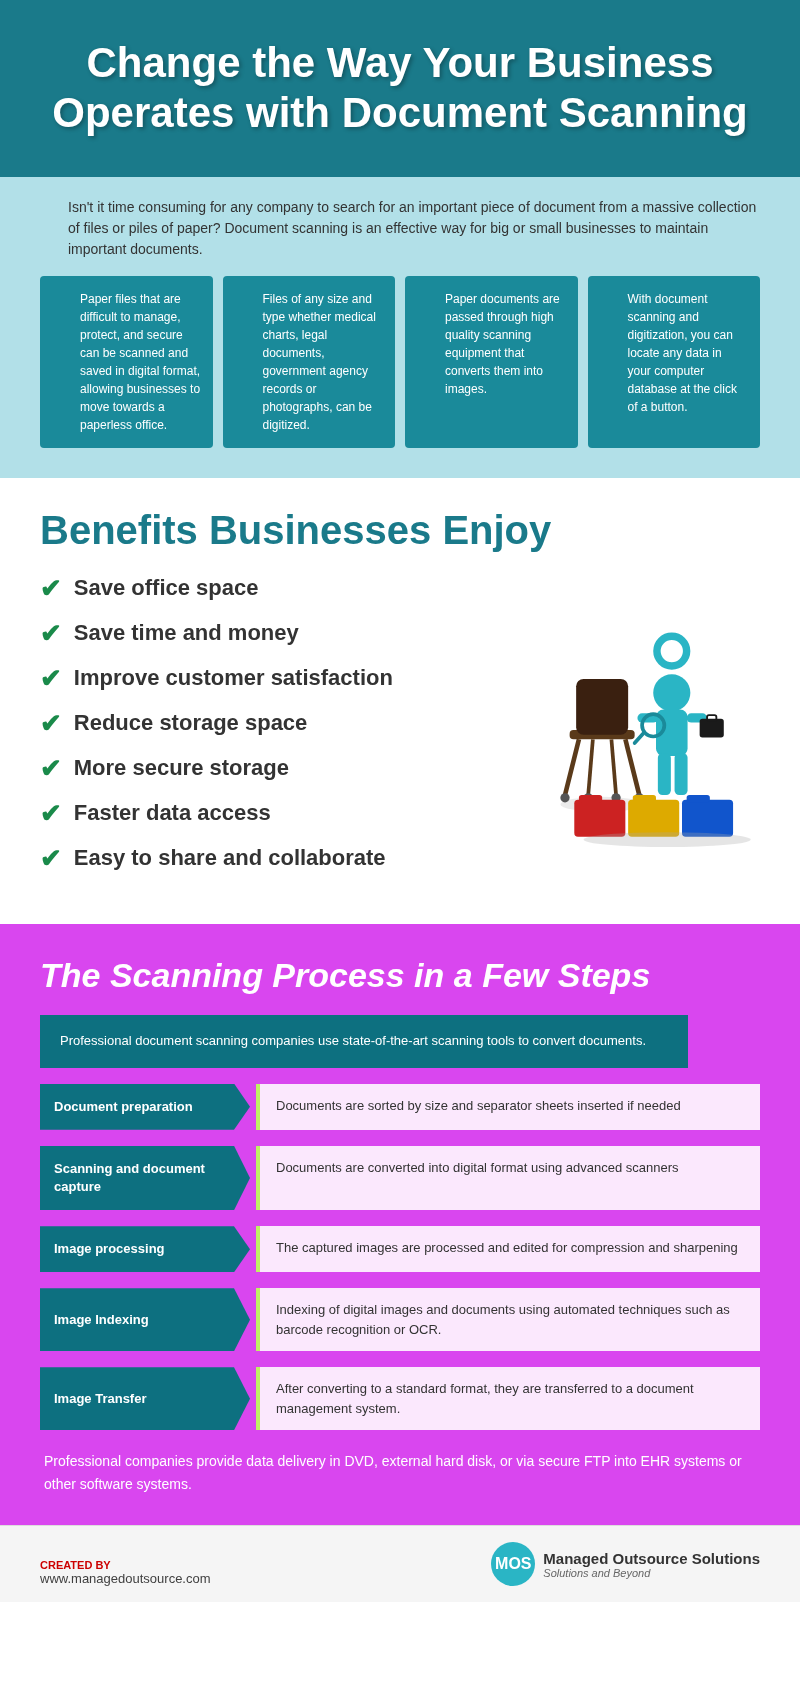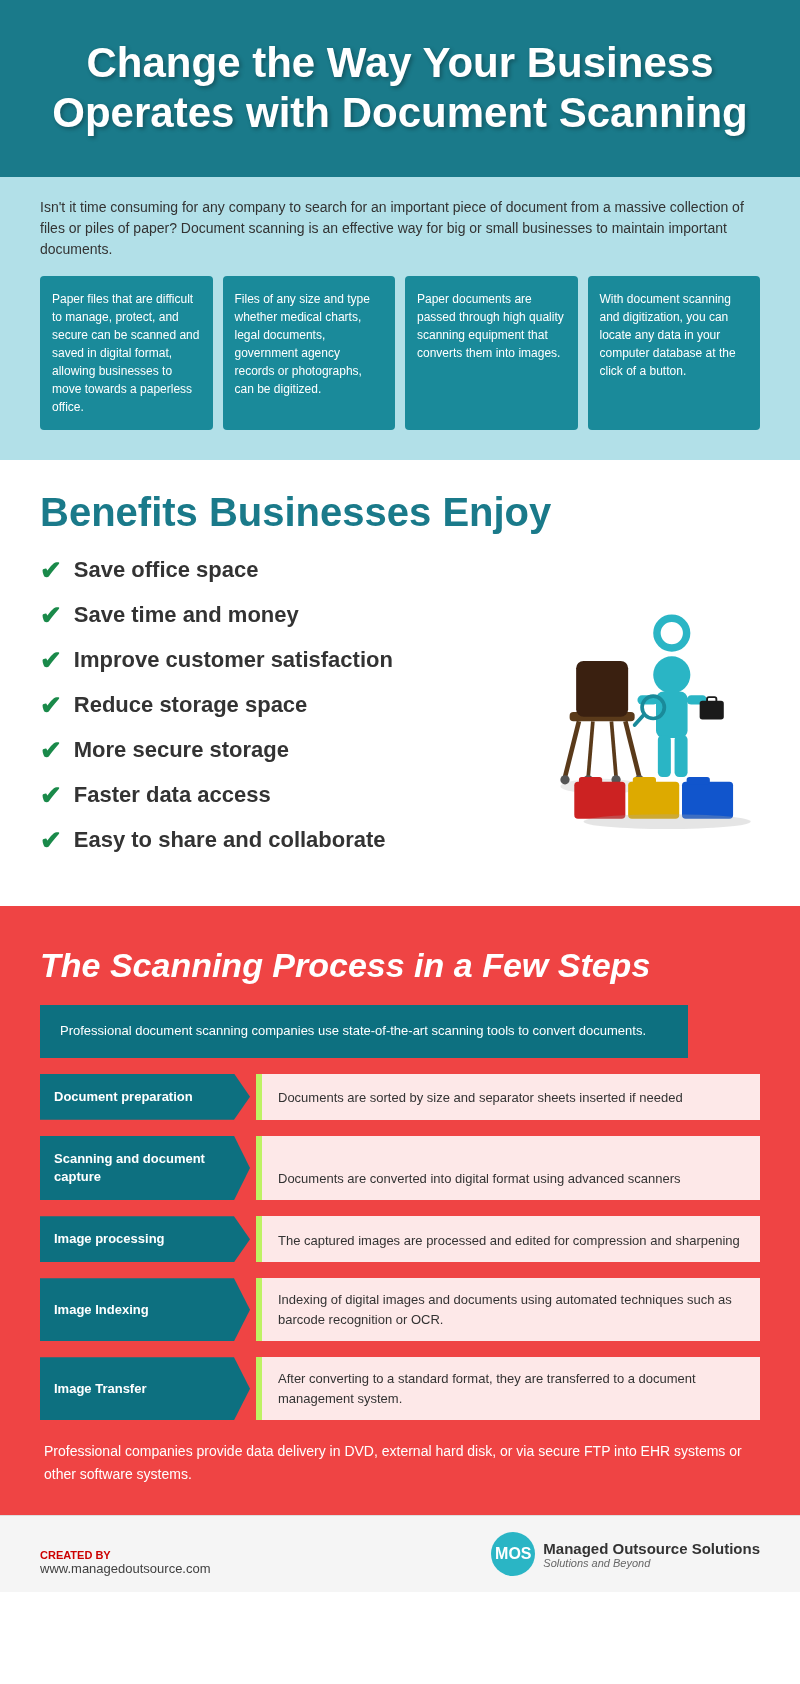--- a/index.html
+++ b/index.html
@@ -26,20 +26,21 @@
     
     .intro {
       background: #b2e0e8;
       padding: 20px 40px 30px;
     }
     .intro p {
       font-size: 14px;
       color: #333;
       line-height: 1.5;
       margin-bottom: 16px;
+      margin-left: 28px;
     }
     .info-boxes {
       display: flex;
       gap: 10px;
     }
     .info-box {
       background: #1a8a9a;
       flex: 1;
       padding: 14px 12px;
       border-radius: 4px;
@@ -94,22 +95,22 @@
       justify-content: center;
     }
     
     .benefits-image svg {
       width: 100%;
       height: 100%;
     }
 
     
     .scanning {
-      background: #ef4444;
-      padding: 40px 40px 30px;
+      background: #d946ef;
+      padding: 32px 40px 30px;
     }
     .scanning h2 {
       font-size: 34px;
       font-weight: 900;
       color: #fff;
       margin-bottom: 20px;
       font-style: italic;
     }
     .steps-container {
       margin-top: 0;
@@ -208,22 +209,22 @@
       font-size: 13px;
       line-height: 1.4;
       z-index: 1;
     }
     .step-content {
       flex: 1;
       background: rgba(255,255,255,0.88);
       margin-left: 6px;
       padding: 12px 16px;
       display: flex;
-      align-items: flex-end;
-      border-left: 6px solid #bef264;
+      align-items: flex-start;
+      border-left: 4px solid #bef264;
     }
     .step-content p {
       font-size: 13px;
       color: #333;
       line-height: 1.5;
     }
 
     .intro-block {
       background: #0d7080;
       padding: 16px 20px;

